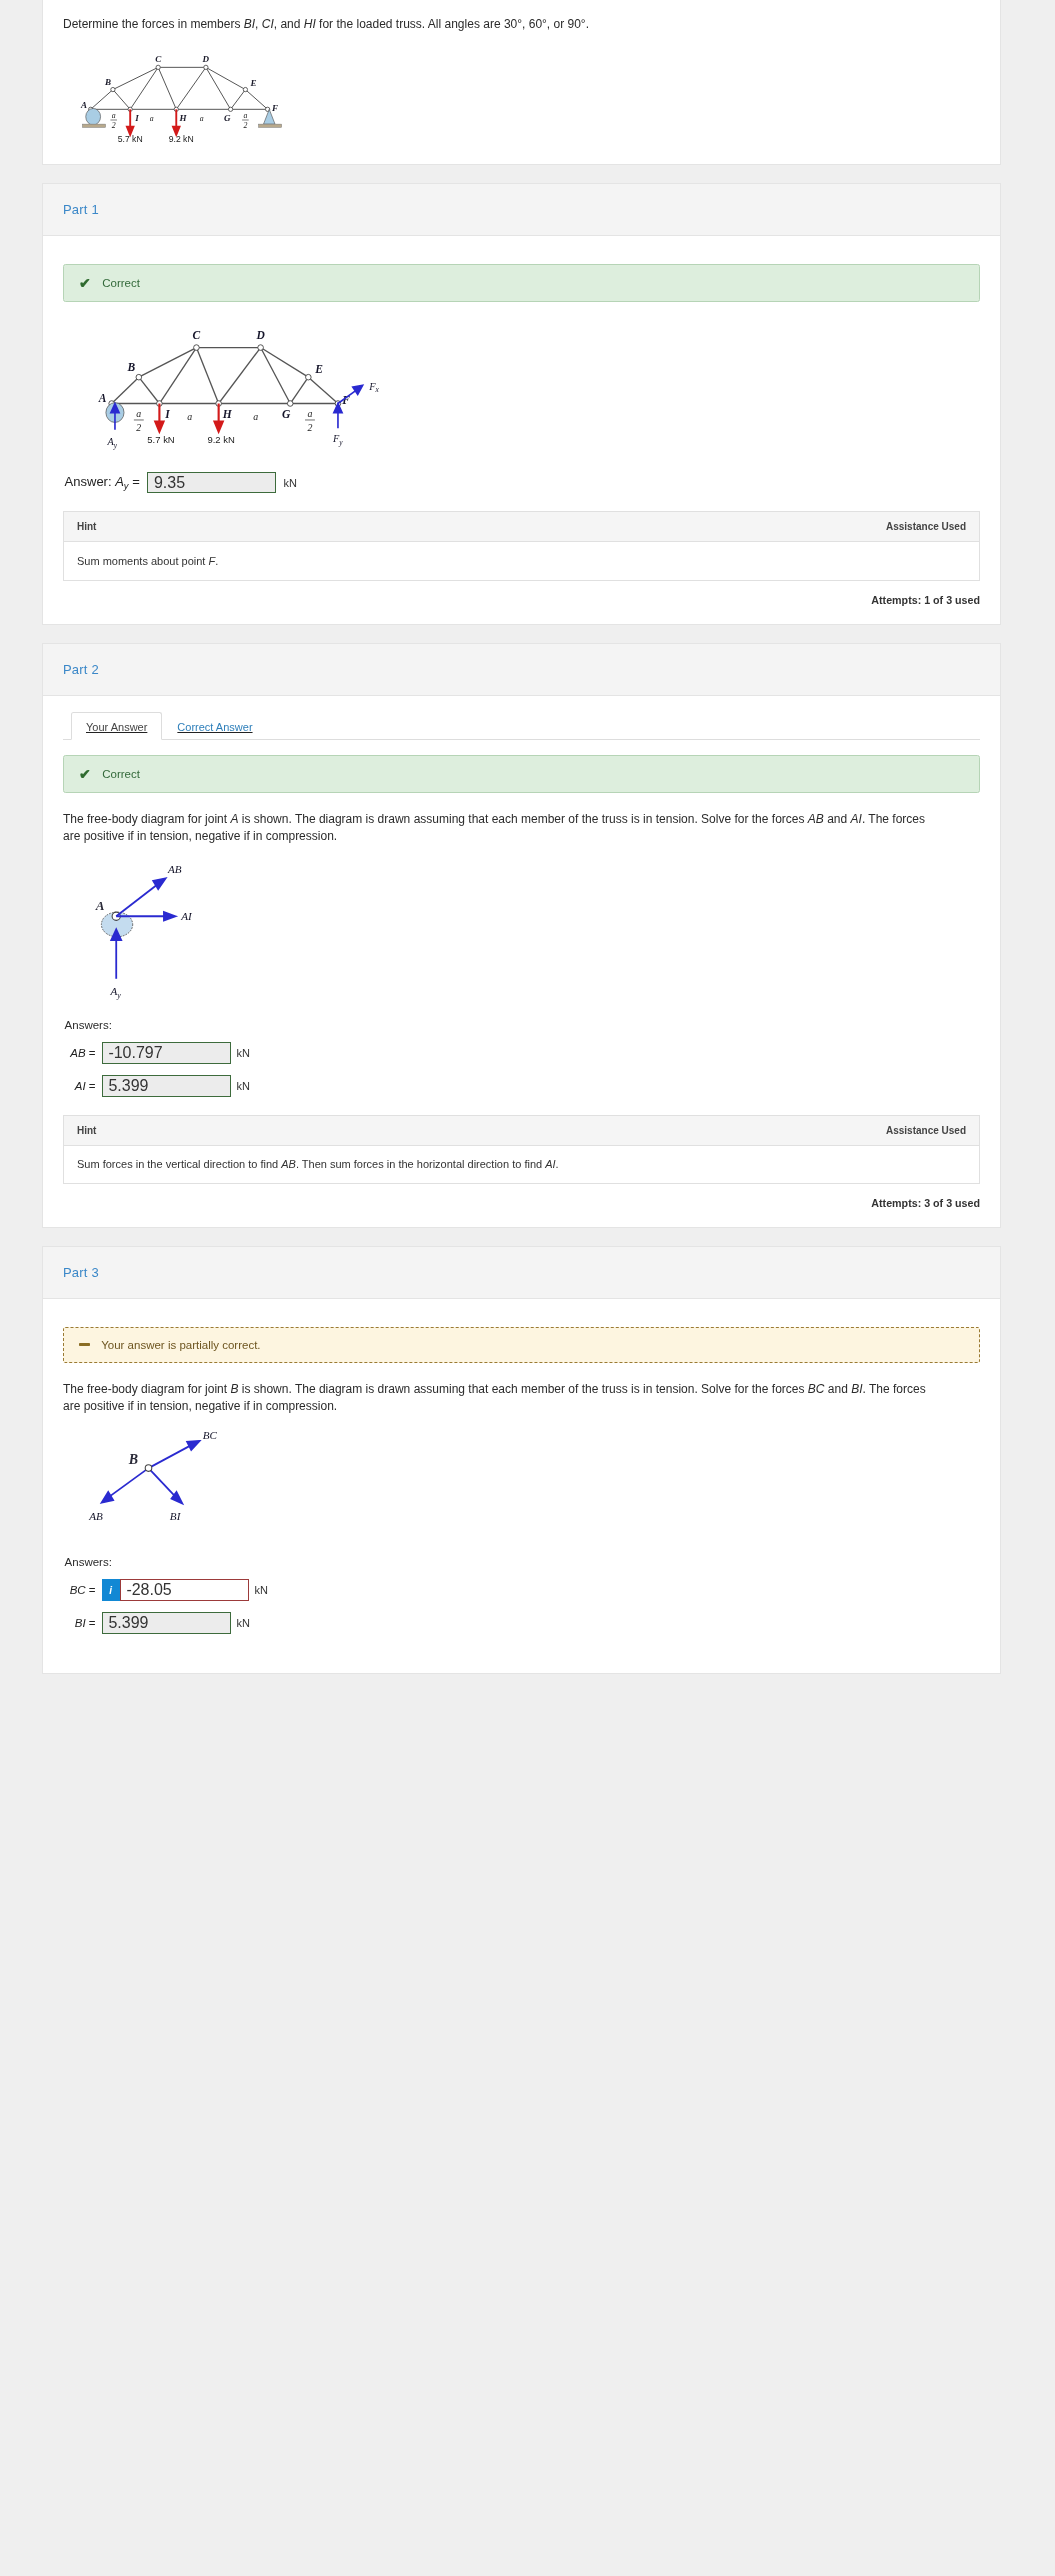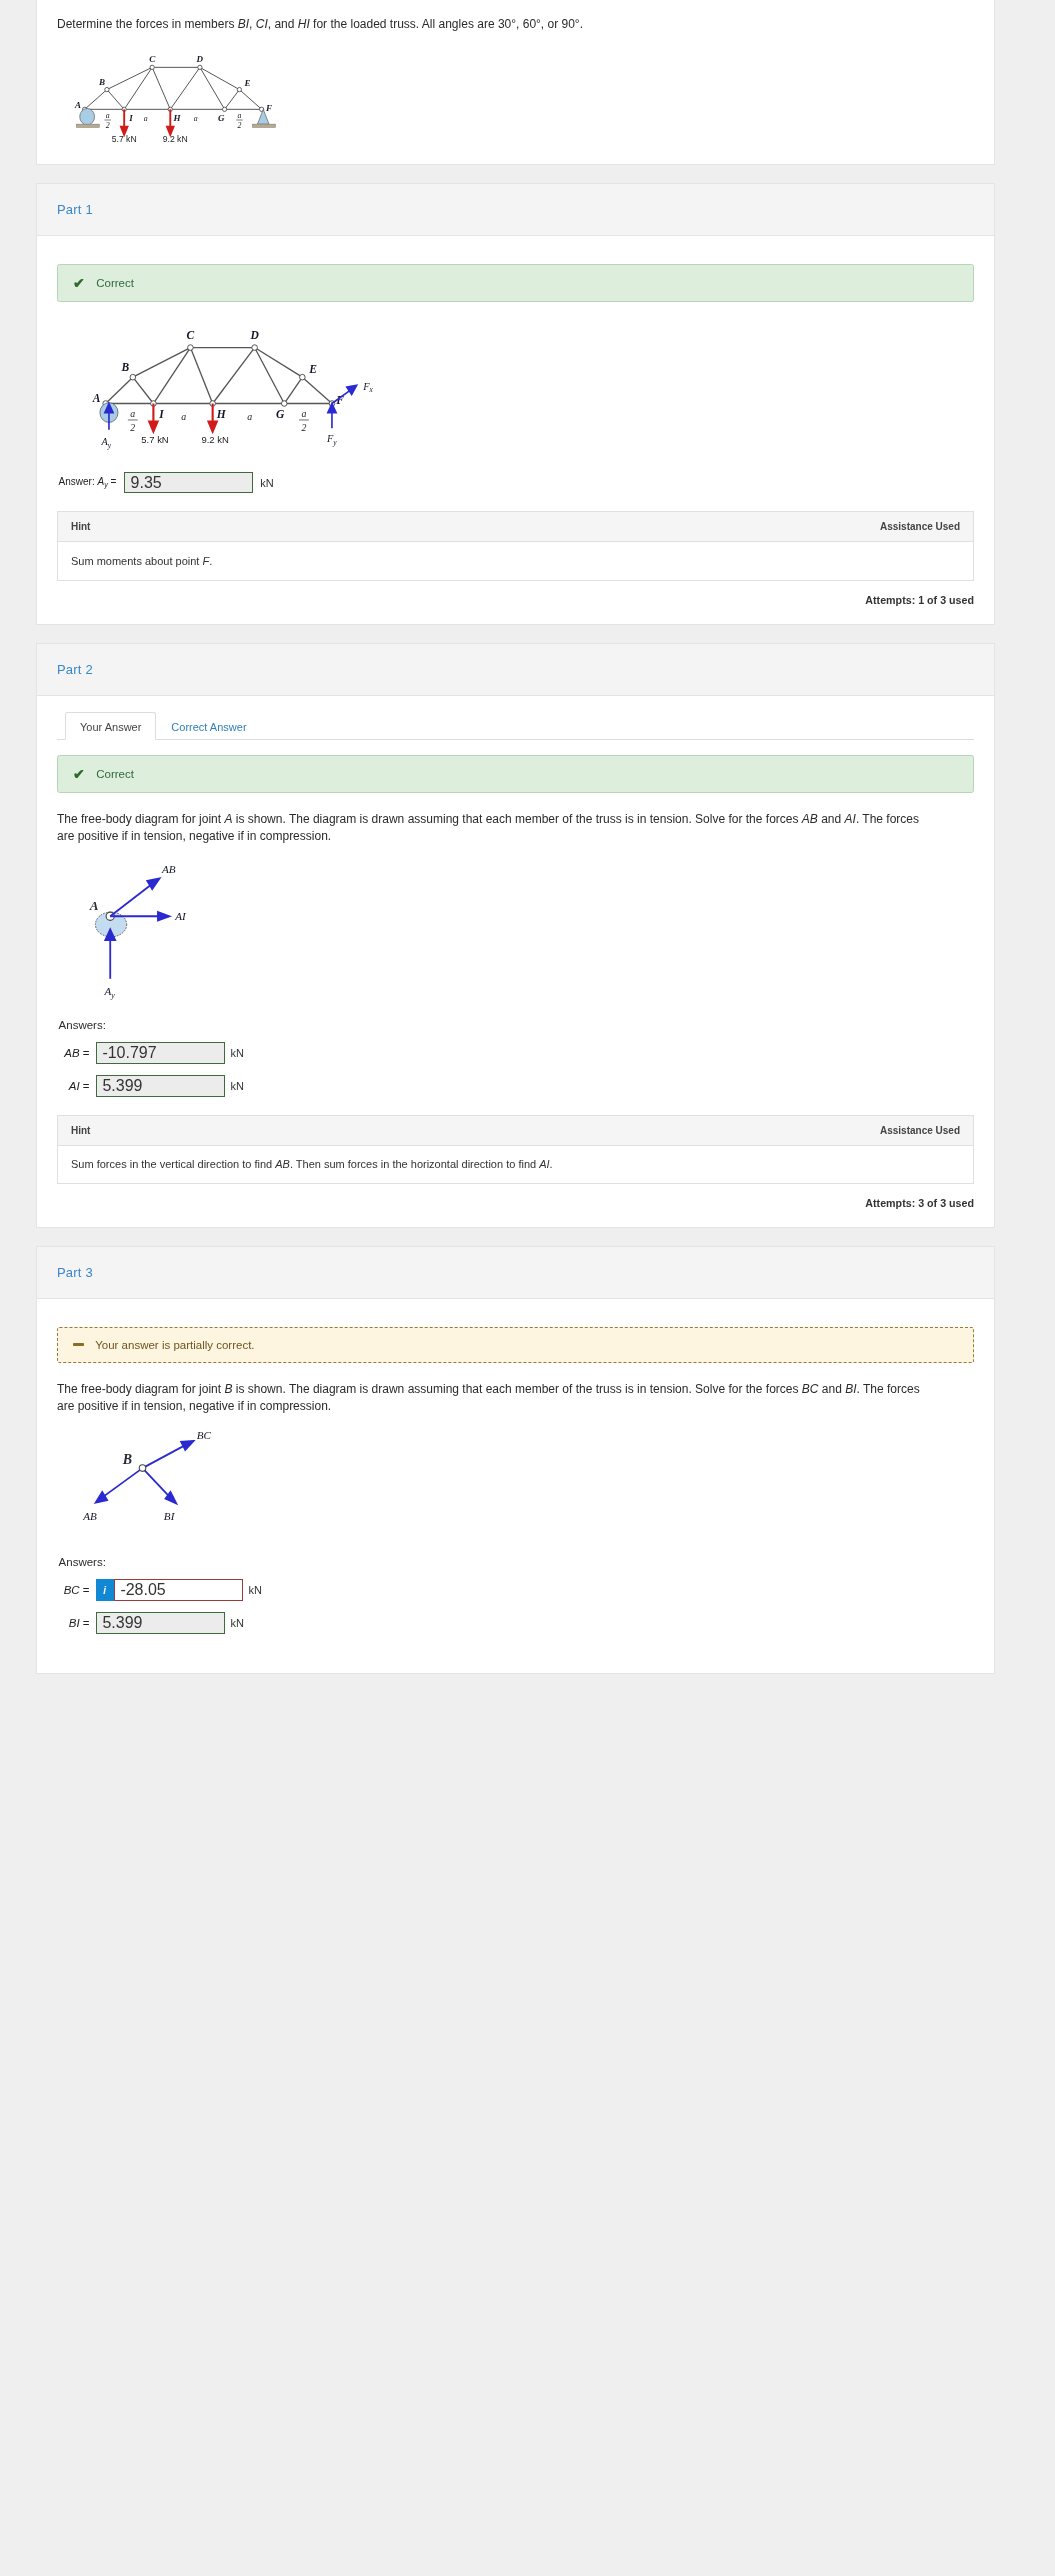--- a/index.html
+++ b/index.html
@@ -15,21 +15,21 @@
     position: relative;
   }
   .page {
     width: 1055px;
     min-height: 2576px;
     background: #efefef;
     position: relative;
   }
   .content-col {
     position: absolute;
-    left: 36px;
+    left: 42px;
     width: 959px;
     top: 0;
   }
 
   .prompt-card {
     background:#fff;
     border:0.8px solid #e4e4e4;
     border-top:none;
     padding: 13px 20px 15px 20px;
   }
@@ -61,20 +61,21 @@
     border-top:none;
     padding: 13px 20px 18px 20px;
   }
 
   
   .tabs {
     display:flex;
     border-bottom: 0.8px solid #dddddd;
     margin: 3.3px 0 0 0;
     padding-left: 8px;
+    text-decoration: underline;
   }
   .tab {
     padding: 7.4px 14px 6.6px 14px;
     font-size: 11px;
     cursor: pointer;
     color: #2e7fba;
     border: 0.8px solid transparent;
     margin-bottom: -0.8px;
     background: transparent;
     border-radius: 2.5px 2.5px 0 0;
@@ -172,21 +173,21 @@
     cursor:pointer;
   }
   .input-group { display:flex; align-items:stretch; }
 
   .answer-inline {
     display:flex;
     align-items:center;
     gap: 7.4px;
     margin: 15px 0 3.3px 1.6px;
   }
-  .answer-inline .lbl { font-size:10px; color:#222; }
+  .answer-inline .lbl { font-size:13px; color:#222; }
 
   
   .hint-box {
     border: 0.8px solid #e0e0e0;
     margin-top: 18px;
     background:#fff;
   }
   .hint-head {
     background: #f5f5f5;
     border-bottom: 0.8px solid #e0e0e0;

